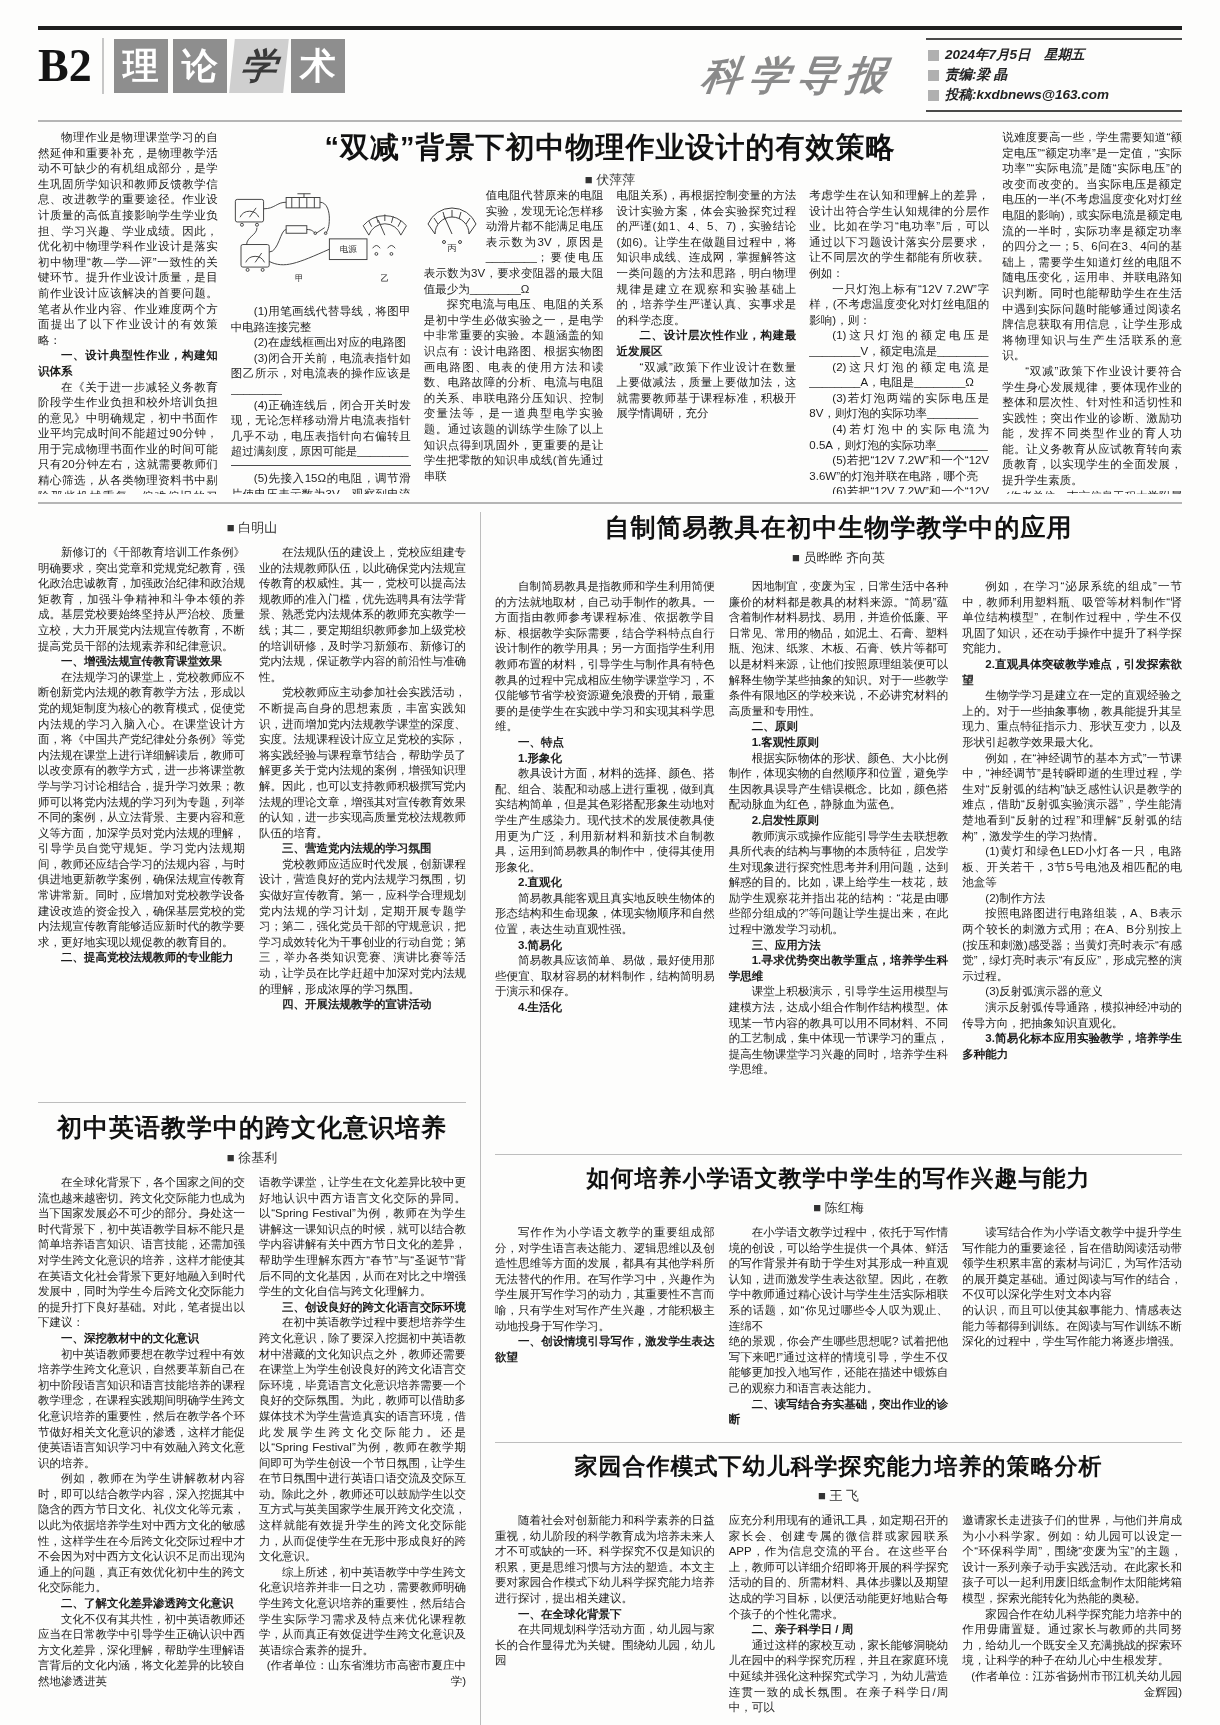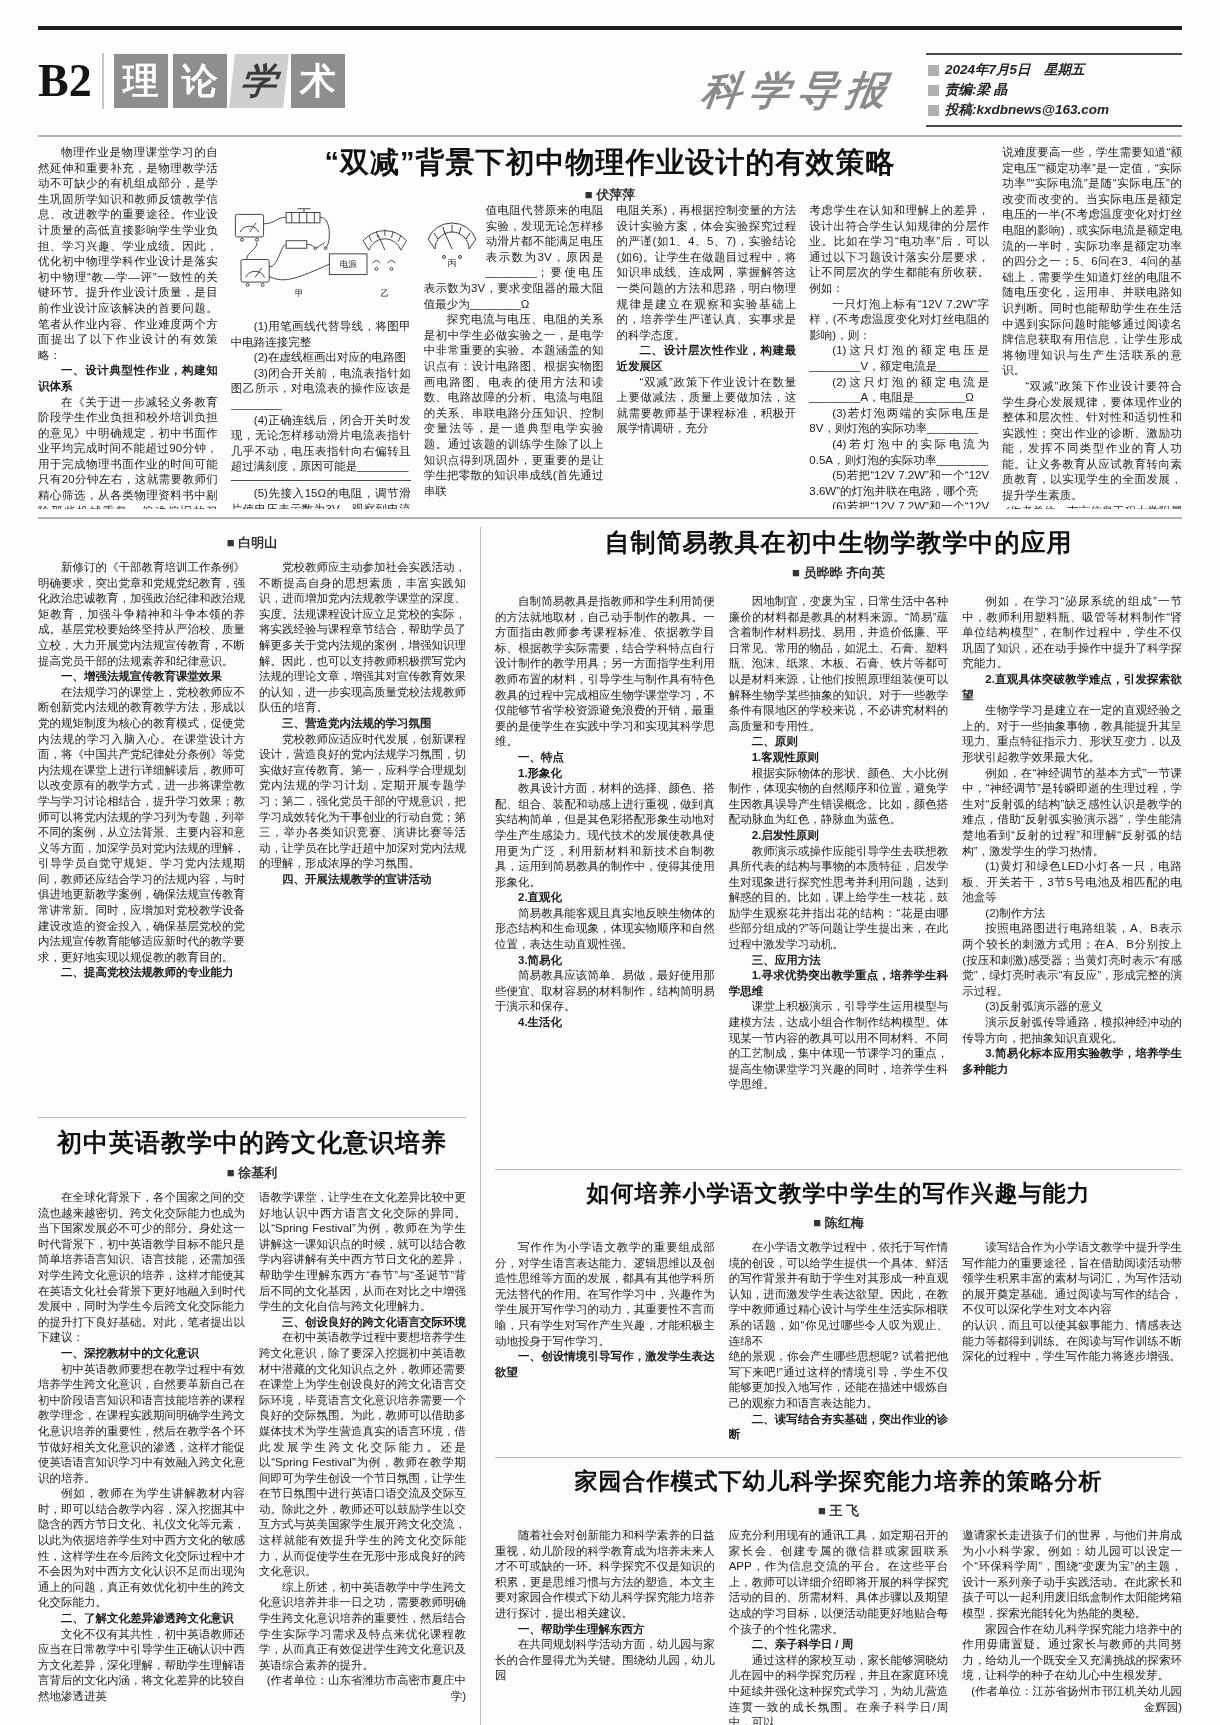--- a/index.html
+++ b/index.html
@@ -1,40 +1,40 @@
 <!DOCTYPE html>
 <html><head>
 <meta charset="utf-8">
 <style>
   html,body{margin:0;padding:0;background:#e8e8e8;}
   .sheet{width:1220px;height:1725px;background:#fdfdfc;margin:0 auto;box-sizing:border-box;
          padding:26px 38px 18px 38px;font-family:"Liberation Sans",sans-serif;color:#1c1c1c;overflow:hidden;}
   
-  .topbar{border-top:4px solid #1f1f1f;padding-top:23px;display:flex;justify-content:space-between;align-items:flex-start;}
+  .topbar{border-top:4px solid #1f1f1f;padding-top:8px;display:flex;justify-content:space-between;align-items:flex-start;}
   .hd-left{display:flex;align-items:center;gap:10px;}
   .edition{font-family:"Liberation Serif",serif;font-weight:bold;font-size:46px;line-height:56px;color:#141414;}
   .vbar{width:2px;height:56px;background:#c7c7c7;}
   .secboxes{display:flex;gap:5px;}
   .secbox{width:54px;height:54px;background:#8e8e8e;color:#fff;font-weight:bold;font-size:36px;
           display:flex;align-items:center;justify-content:center;}
   .secbox.alt{background:#cfcfcf;color:#3a3a3a;font-family:"DejaVu Serif",serif;font-style:italic;transform:skewX(-6deg);}
   .hd-right{display:flex;align-items:center;gap:26px;}
   .masthead{font-family:"DejaVu Serif",serif;font-style:italic;font-weight:bold;font-size:40px;
             color:#8a8a8a;letter-spacing:8px;transform:skewX(-8deg);padding-right:6px;}
   .hd-info{border-top:2px solid #4a4a4a;border-bottom:2px solid #4a4a4a;padding:5px 2px;min-width:252px;font-style:italic;}
   .hd-info .line{display:flex;align-items:center;gap:6px;font-size:13.5px;font-weight:bold;line-height:20px;color:#222;}
   .sq{width:11px;height:11px;background:#b0b0b0;display:inline-block;flex:0 0 auto;}
   .hrule{border-top:2px solid #b5b5b5;margin:8px 0;}
   
   p,h4{margin:0;font-size:11.5px;line-height:15.6px;text-align:justify;text-indent:2em;}
   h4{font-weight:bold;}
   .noindent{text-indent:0;}
   .unit{text-indent:0;text-align:right;font-weight:normal;}
   .rule{border-top:1px solid #4a4a4a;padding-top:5px;margin-top:5px;}
-  .byline{text-align:center;font-size:13px;font-weight:bold;color:#333;margin:7px 0 8px;}
+  .byline{text-align:center;font-size:13px;font-weight:normal;color:#333;margin:7px 0 8px;}
   .t1{font-weight:bold;text-align:center;color:#111;margin:0;letter-spacing:1px;}
   
   .main-article{display:grid;grid-template-columns:repeat(6,1fr);grid-template-rows:58px 306px;column-gap:13px;margin-top:4px;}
   .mhead{grid-column:2/6;grid-row:1;text-align:center;}
   .mhead .t1{font-size:29px;line-height:34px;}
   .mcol{overflow:hidden;}
   .mc1{grid-column:1;grid-row:1/3;}
   .mc2{grid-column:2;grid-row:2;}
   .mc3{grid-column:3;grid-row:2;}
   .mc4{grid-column:4;grid-row:2;}
@@ -218,20 +218,21 @@
   <div class="body-grid">
 
     <div class="rail-left">
       <article class="art">
         <div class="byline">■ 白明山</div>
         <div class="cols c2 h-party">
             <p>新修订的《干部教育培训工作条例》明确要求，突出党章和党规党纪教育，强化政治忠诚教育，加强政治纪律和政治规矩教育，加强斗争精神和斗争本领的养成。基层党校要始终坚持从严治校、质量立校，大力开展党内法规宣传教育，不断提高党员干部的法规素养和纪律意识。</p>
             <h4>一、增强法规宣传教育课堂效果</h4>
             <p>在法规学习的课堂上，党校教师应不断创新党内法规的教育教学方法，形成以党的规矩制度为核心的教育模式，促使党内法规的学习入脑入心。在课堂设计方面，将《中国共产党纪律处分条例》等党内法规在课堂上进行详细解读后，教师可以改变原有的教学方式，进一步将课堂教学与学习讨论相结合，提升学习效果；教师可以将党内法规的学习列为专题，列举不同的案例，从立法背景、主要内容和意义等方面，加深学员对党内法规的理解，引导学员自觉守规矩。学习党内法规期间，教师还应结合学习的法规内容，与时俱进地更新教学案例，确保法规宣传教育常讲常新。同时，应增加对党校教学设备建设改造的资金投入，确保基层党校的党内法规宣传教育能够适应新时代的教学要求，更好地实现以规促教的教育目的。</p>
             <h4>二、提高党校法规教师的专业能力</h4>
+            <p>在法规队伍的建设上，党校应组建专业的法规教师队伍，以此确保党内法规宣传教育的权威性。其一，党校可以提高法规教师的准入门槛，优先选聘具有法学背景、熟悉党内法规体系的教师充实教学一线；其二，要定期组织教师参加上级党校的培训研修，及时学习新颁布、新修订的党内法规，保证教学内容的前沿性与准确性。</p>
             <p>党校教师应主动参加社会实践活动，不断提高自身的思想素质，丰富实践知识，进而增加党内法规教学课堂的深度、实度。法规课程设计应立足党校的实际，将实践经验与课程章节结合，帮助学员了解更多关于党内法规的案例，增强知识理解。因此，也可以支持教师积极撰写党内法规的理论文章，增强其对宣传教育效果的认知，进一步实现高质量党校法规教师队伍的培育。</p>
             <h4>三、营造党内法规的学习氛围</h4>
             <p>党校教师应适应时代发展，创新课程设计，营造良好的党内法规学习氛围，切实做好宣传教育。第一，应科学合理规划党内法规的学习计划，定期开展专题学习；第二，强化党员干部的守规意识，把学习成效转化为干事创业的行动自觉；第三，举办各类知识竞赛、演讲比赛等活动，让学员在比学赶超中加深对党内法规的理解，形成浓厚的学习氛围。</p>
             <h4>四、开展法规教学的宣讲活动</h4>
           </div>
       </article>
       <div class="sepline"></div>
       <article class="art">
         <h2 class="t1">初中英语教学中的跨文化意识培养</h2>
         <div class="byline">■ 徐基利</div>
@@ -299,21 +300,21 @@
             <p>读写结合作为小学语文教学中提升学生写作能力的重要途径，旨在借助阅读活动带领学生积累丰富的素材与词汇，为写作活动的展开奠定基础。通过阅读与写作的结合，不仅可以深化学生对文本内容</p>
             <p class="noindent">的认识，而且可以使其叙事能力、情感表达能力等都得到训练。在阅读与写作训练不断深化的过程中，学生写作能力将逐步增强。</p>
           </div>
       </article>
       <div class="sepline"></div>
       <article class="art small">
         <h2 class="t1">家园合作模式下幼儿科学探究能力培养的策略分析</h2>
         <div class="byline">■ 王 飞</div>
         <div class="cols c3 h-kind">
             <p>随着社会对创新能力和科学素养的日益重视，幼儿阶段的科学教育成为培养未来人才不可或缺的一环。科学探究不仅是知识的积累，更是思维习惯与方法的塑造。本文主要对家园合作模式下幼儿科学探究能力培养进行探讨，提出相关建议。</p>
-            <h4>一、帮助学生理解东西方</h4>
+            <h4>一、在全球化背景下</h4>
             <p>在共同规划科学活动方面，幼儿园与家长的合作显得尤为关键。围绕幼儿园，幼儿园</p>
             <p class="noindent">应充分利用现有的通讯工具，如定期召开的家长会、创建专属的微信群或家园联系APP，作为信息交流的平台。在这些平台上，教师可以详细介绍即将开展的科学探究活动的目的、所需材料、具体步骤以及期望达成的学习目标，以便活动能更好地贴合每个孩子的个性化需求。</p>
             <h4>二、亲子科学日 / 周</h4>
             <p>通过这样的家校互动，家长能够洞晓幼儿在园中的科学探究历程，并且在家庭环境中延续并强化这种探究式学习，为幼儿营造连贯一致的成长氛围。在亲子科学日/周中，可以</p>
             <p class="noindent">邀请家长走进孩子们的世界，与他们并肩成为小小科学家。例如：幼儿园可以设定一个“环保科学周”，围绕“变废为宝”的主题，设计一系列亲子动手实践活动。在此家长和孩子可以一起利用废旧纸盒制作太阳能烤箱模型，探索光能转化为热能的奥秘。</p>
             <p>家园合作在幼儿科学探究能力培养中的作用毋庸置疑。通过家长与教师的共同努力，给幼儿一个既安全又充满挑战的探索环境，让科学的种子在幼儿心中生根发芽。</p>
             <p class="unit">(作者单位：江苏省扬州市邗江机关幼儿园金辉园)</p>
           </div>
       </article>
     </div>

